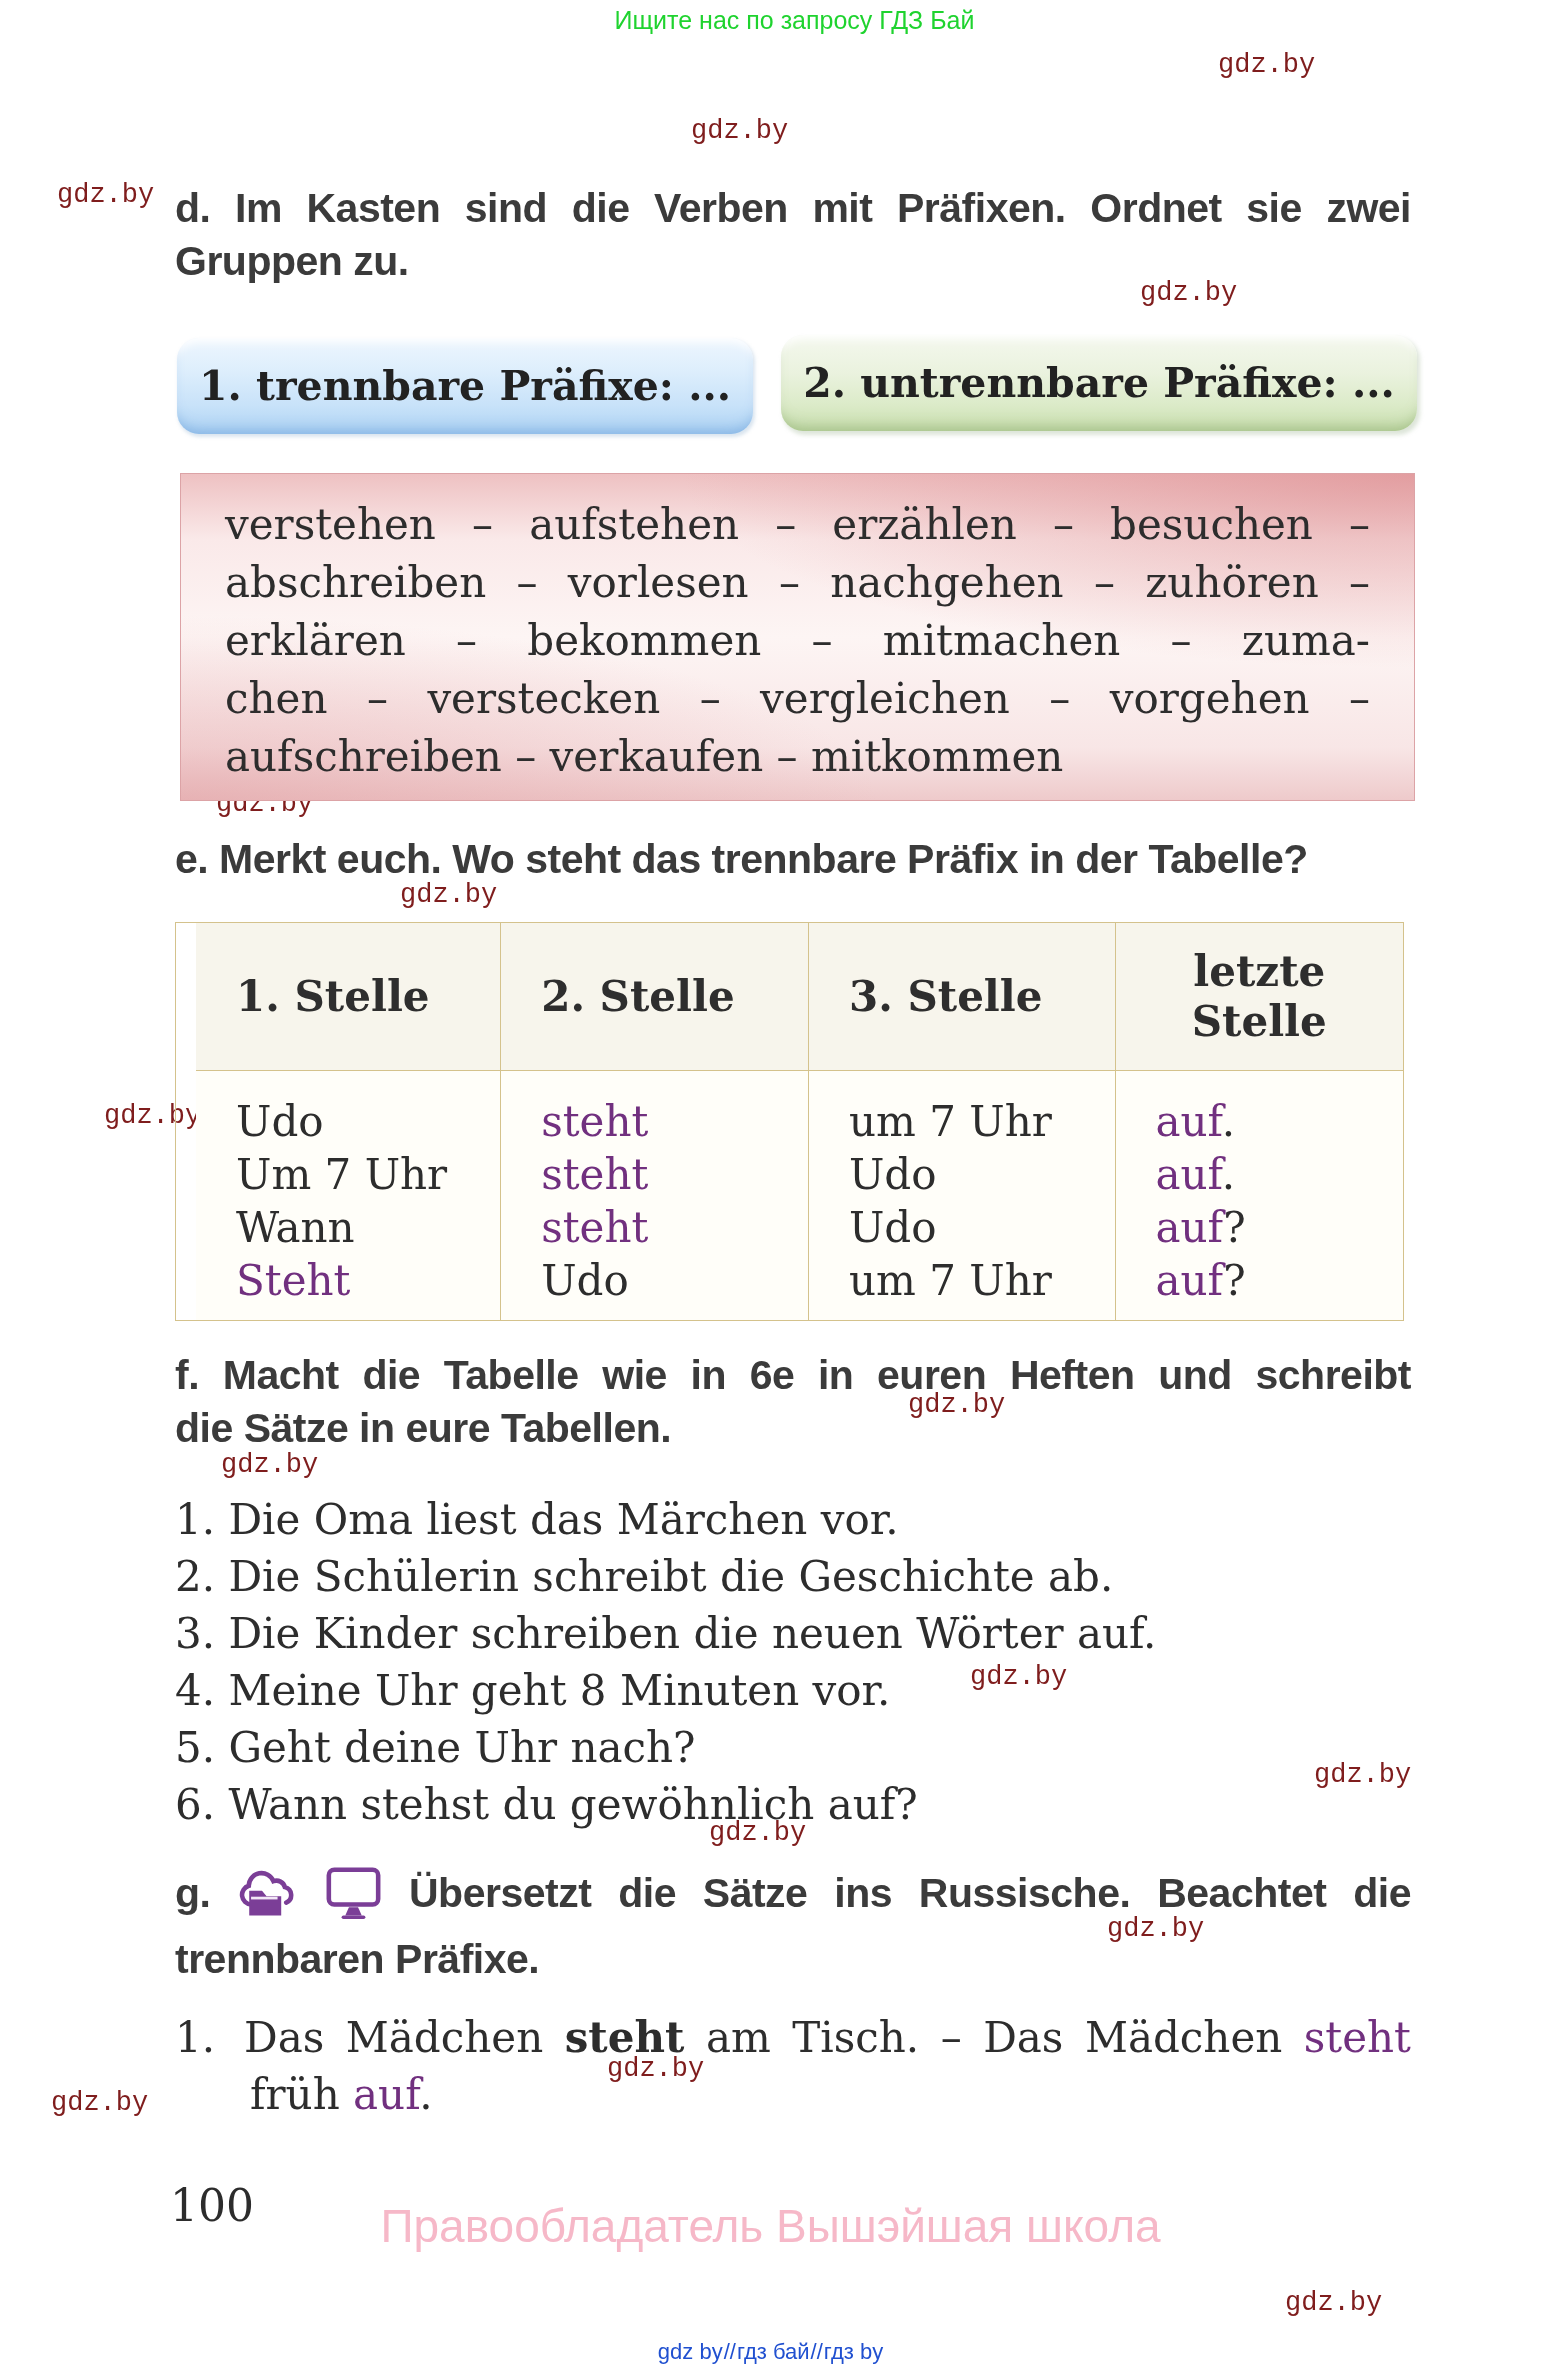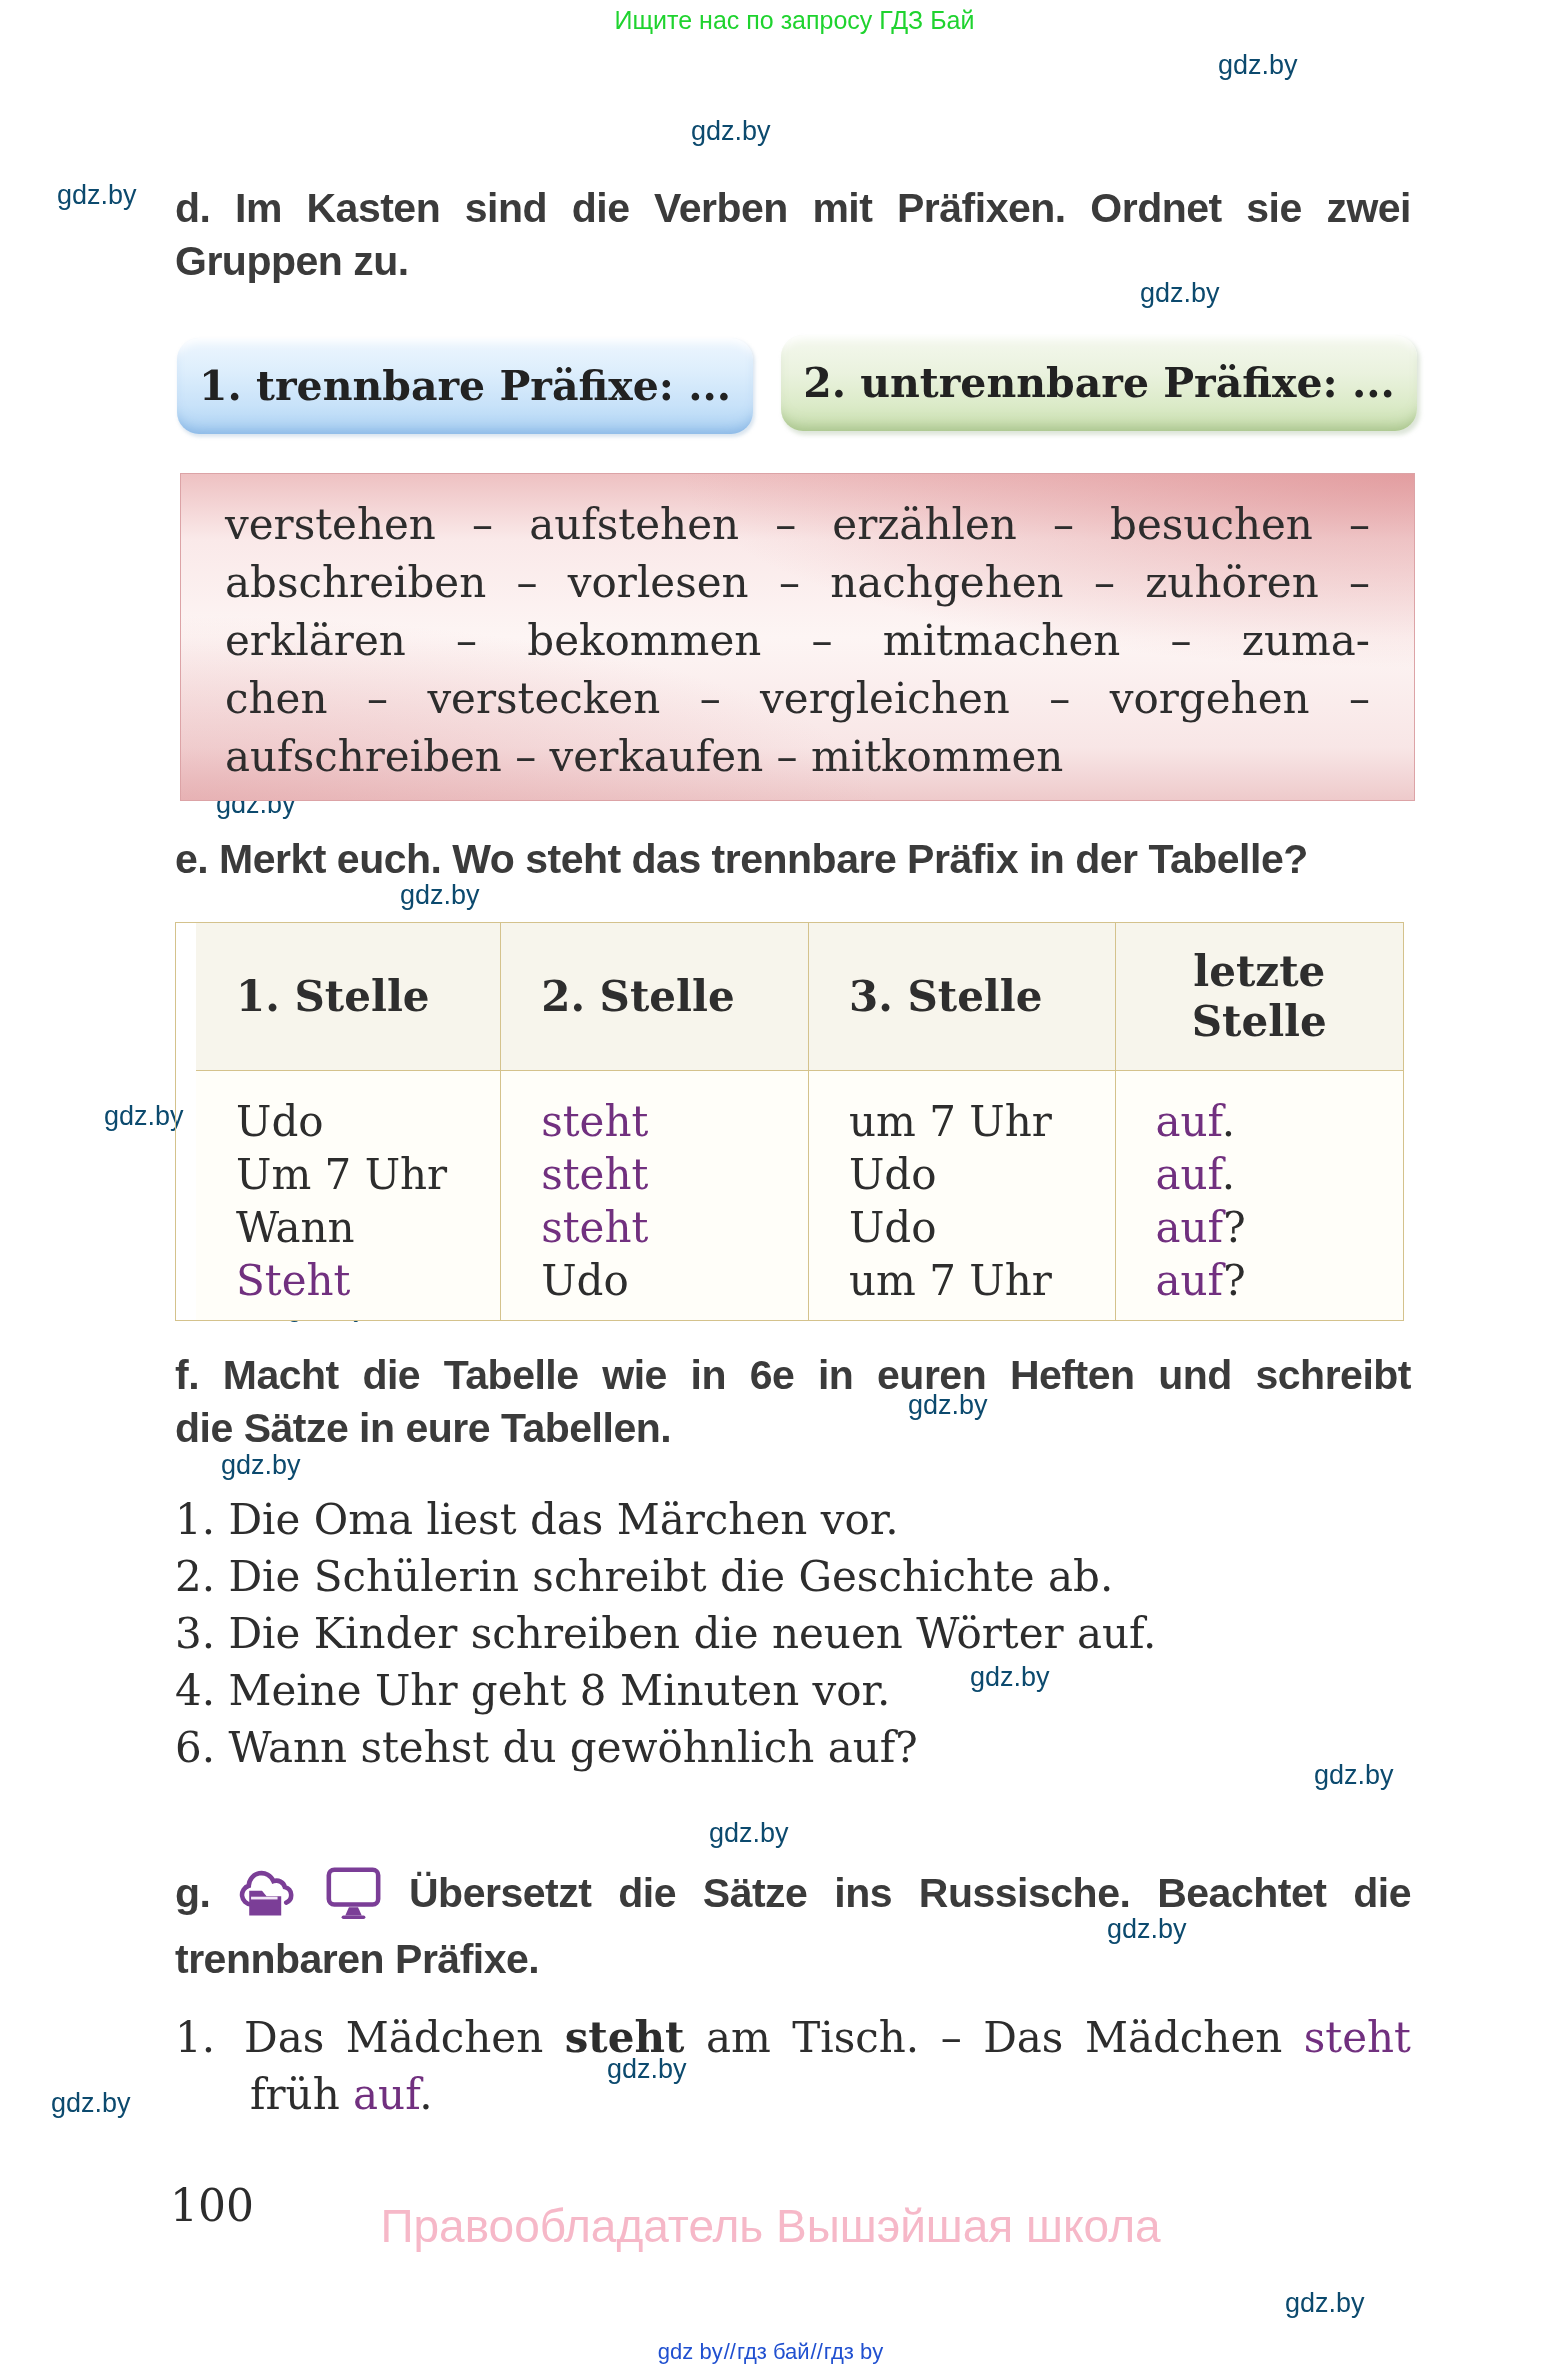--- a/index.html
+++ b/index.html
@@ -14,22 +14,22 @@
   
   .banner{
     position:absolute; left:0; top:5.5px; width:100%;
     text-align:center;
     font-size:25px; color:#1fd32f;
     font-family:"Liberation Sans", sans-serif;
     margin-left:24px;
   }
   .wm{
     position:absolute;
-    font-size:27px; color:#0c4a6e;
-    font-family:Liberation Sans, sans-serif;
+    font-size:27px; color:#7f1d1d;
+    font-family:Liberation Mono, monospace;
     white-space:nowrap;
   }
   
   .h-sans{
     position:absolute; left:175px; width:1236px;
     font-family:"Liberation Sans", sans-serif;
     font-weight:700; font-size:41px; line-height:53px;
     color:#3b3b3b; letter-spacing:-0.5px;
   }
   .just{ text-align:justify; text-align-last:justify; }
@@ -208,20 +208,21 @@
   <div class="h-sans" style="top:1349px">
     <div class="just">f. Macht die Tabelle wie in 6e in euren Heften und schreibt</div>
     <div>die Sätze in eure Tabellen.</div>
   </div>
 
   <div class="f-list serif">
     <div class="serif-line">1. Die Oma liest das Märchen vor.</div>
     <div class="serif-line">2. Die Schülerin schreibt die Geschichte ab.</div>
     <div class="serif-line">3. Die Kinder schreiben die neuen Wörter auf.</div>
     <div class="serif-line">4. Meine Uhr geht 8 Minuten vor.</div>
+    <div class="serif-line">5. Geht deine Uhr nach?</div>
     <div class="serif-line">6. Wann stehst du gewöhnlich auf?</div>
   </div>
 
   <div class="h-sans" style="top:1867px">
     <div class="just">
       <span>g.</span>
       <span class="icon"><svg width="61" height="53" viewBox="0 0 66 58">
             <path d="M15 41 a10.5 10.5 0 0 1 -2.5 -20.5 a14 14 0 0 1 27 -5 a9.5 9.5 0 0 1 12.5 6.5 a9 9 0 0 1 1.5 17" fill="none" stroke="#7b3e97" stroke-width="5" stroke-linecap="round"></path>
             <path d="M13 26 h14 l5 6 h16 v21 h-35 z" fill="#7b3e97"></path>
             <path d="M15 34 h29" stroke="#f2e7f6" stroke-width="3"></path>

